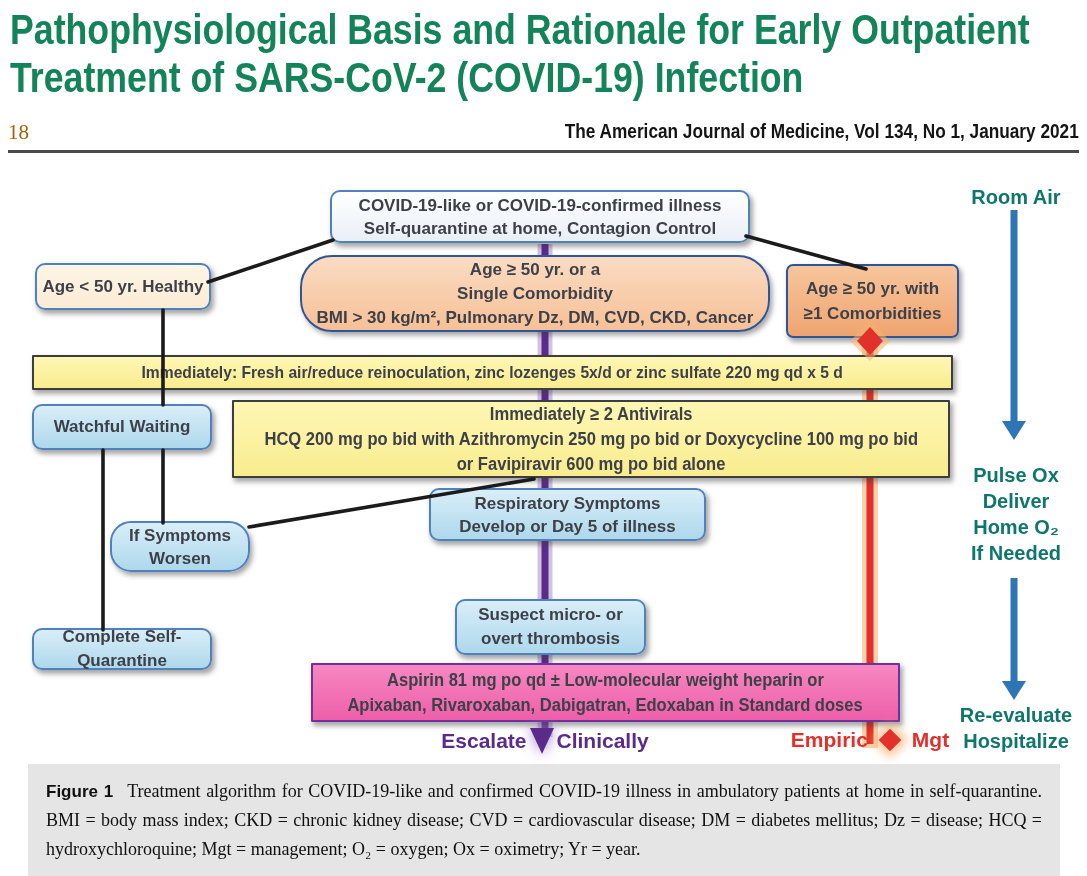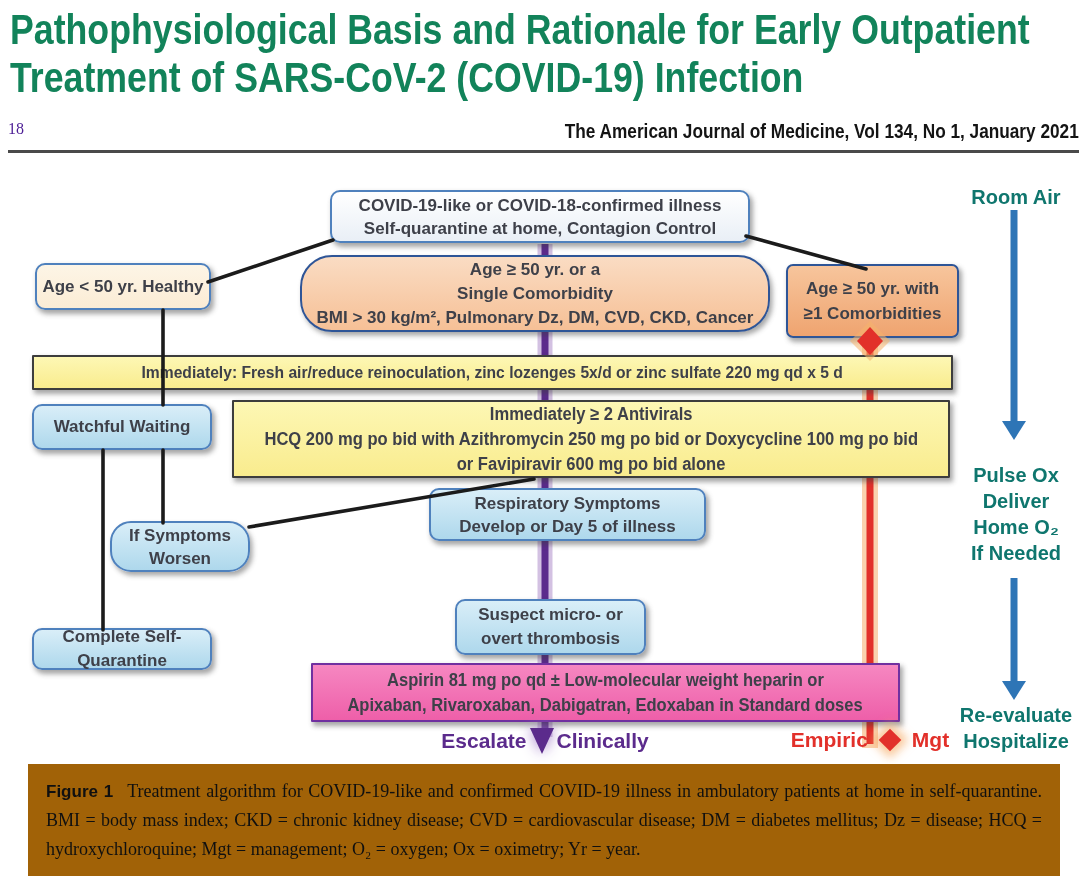--- a/index.html
+++ b/index.html
@@ -3,21 +3,21 @@
 <meta charset="utf-8">
 <style>
   html,body{margin:0;padding:0;background:#ffffff;}
   .page{position:relative;width:1087px;height:876px;background:#ffffff;overflow:hidden;
         font-family:"Liberation Sans",sans-serif;}
   
   .title{position:absolute;left:10px;top:6px;color:#12835a;font-weight:bold;
          font-size:42px;line-height:48px;white-space:nowrap;}
   .title span{display:inline-block;transform:scaleX(.85);transform-origin:left center;}
   .pgnum{position:absolute;left:8px;top:120px;font-family:"Liberation Serif",serif;
-         font-size:16px;color:#4c1d95;}
+         font-size:21px;color:#a16207;}
   .jref{position:absolute;right:8px;top:119px;font-size:21px;font-weight:bold;color:#141414;}
   .jref span{display:inline-block;transform:scaleX(.82);transform-origin:right center;white-space:nowrap;}
   .rule{position:absolute;left:8px;top:150px;width:1071px;height:3px;background:#4a4a4a;}
   
   .b{position:absolute;box-sizing:border-box;display:flex;flex-direction:column;
      justify-content:center;align-items:center;text-align:center;font-weight:bold;
      color:#3e4049;z-index:2;box-shadow:2.5px 3.5px 5px rgba(60,60,60,.45);}
   .b div{white-space:nowrap;}
   .cond{display:inline-block;transform:scaleX(.92);transform-origin:center;white-space:nowrap;}
   .rb{border:2.5px solid #4f81bd;border-radius:10px;}          
@@ -40,21 +40,21 @@
   .purp{color:#5b2b8c;} .redt{color:#e2302a;}
   .tri-wrap{display:inline-block;filter:drop-shadow(0 0 7px rgba(160,120,200,.95));line-height:0;}
   .tri{display:inline-block;width:0;height:0;border-left:12px solid transparent;
        border-right:12px solid transparent;border-top:26px solid #5b2b8c;}
   .diam{display:inline-block;width:16px;height:16px;background:#e2302a;transform:rotate(45deg);
         box-shadow:0 0 10px 5px rgba(246,170,100,.65);}
   
   .rail{position:absolute;z-index:4;color:#0f766e;font-weight:bold;font-size:20px;
         text-align:center;line-height:26px;left:945px;width:142px;}
   
-  .cap{position:absolute;left:28px;top:764px;width:1032px;height:112px;background:#a16207;
+  .cap{position:absolute;left:28px;top:764px;width:1032px;height:112px;background:#e5e5e5;
        box-sizing:border-box;padding:13px 18px;z-index:2;}
   .cap p{margin:0;font-family:"Liberation Serif",serif;font-size:18px;line-height:29px;
          color:#101010;text-align:justify;}
   .cap b{font-family:"Liberation Sans",sans-serif;font-size:17px;margin-right:14px;}
 </style>
 </head>
 <body>
 
 <div class="page">
 
@@ -69,21 +69,21 @@
   <div class="rule"></div>
 
   <svg class="svgL behind">
     <line x1="545" y1="244" x2="545" y2="737" stroke="rgba(158,118,191,.45)" stroke-width="15"></line>
     <line x1="545" y1="244" x2="545" y2="737" stroke="#5b2b8c" stroke-width="7"></line>
     <line x1="870" y1="341" x2="870" y2="748" stroke="rgba(246,166,94,.5)" stroke-width="16"></line>
     <line x1="870" y1="341" x2="870" y2="744" stroke="#e2302a" stroke-width="7"></line>
   </svg>
 
   <div class="b rb f-white" style="left:330px;top:190px;width:420px;height:53px;font-size:17px;line-height:23px;">
-    <div>COVID-19-like or COVID-18-confirmed illness</div>
+    <div>COVID-19-like or COVID-19-confirmed illness</div>
     <div>Self-quarantine at home, Contagion Control</div>
   </div>
 
   <div class="b rb f-cream" style="left:35px;top:263px;width:176px;height:47px;font-size:17px;">
     <div>Age &lt; 50 yr. Healthy</div>
   </div>
 
   <div class="b ob f-orng1" style="left:300px;top:255px;width:470px;height:77px;font-size:17px;line-height:24px;">
     <div>Age ≥ 50 yr. or a</div>
     <div>Single Comorbidity</div>

